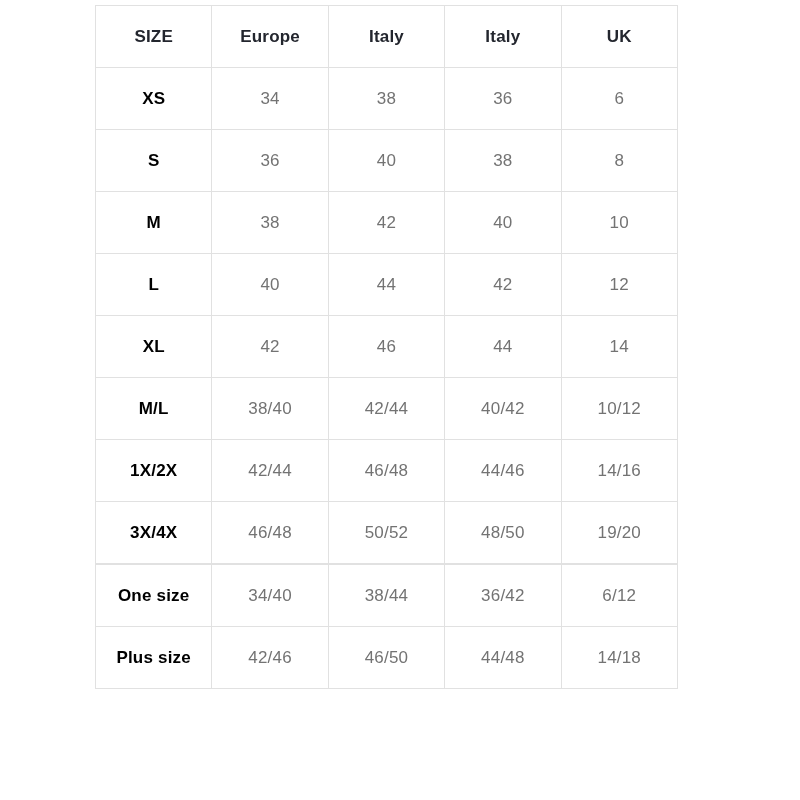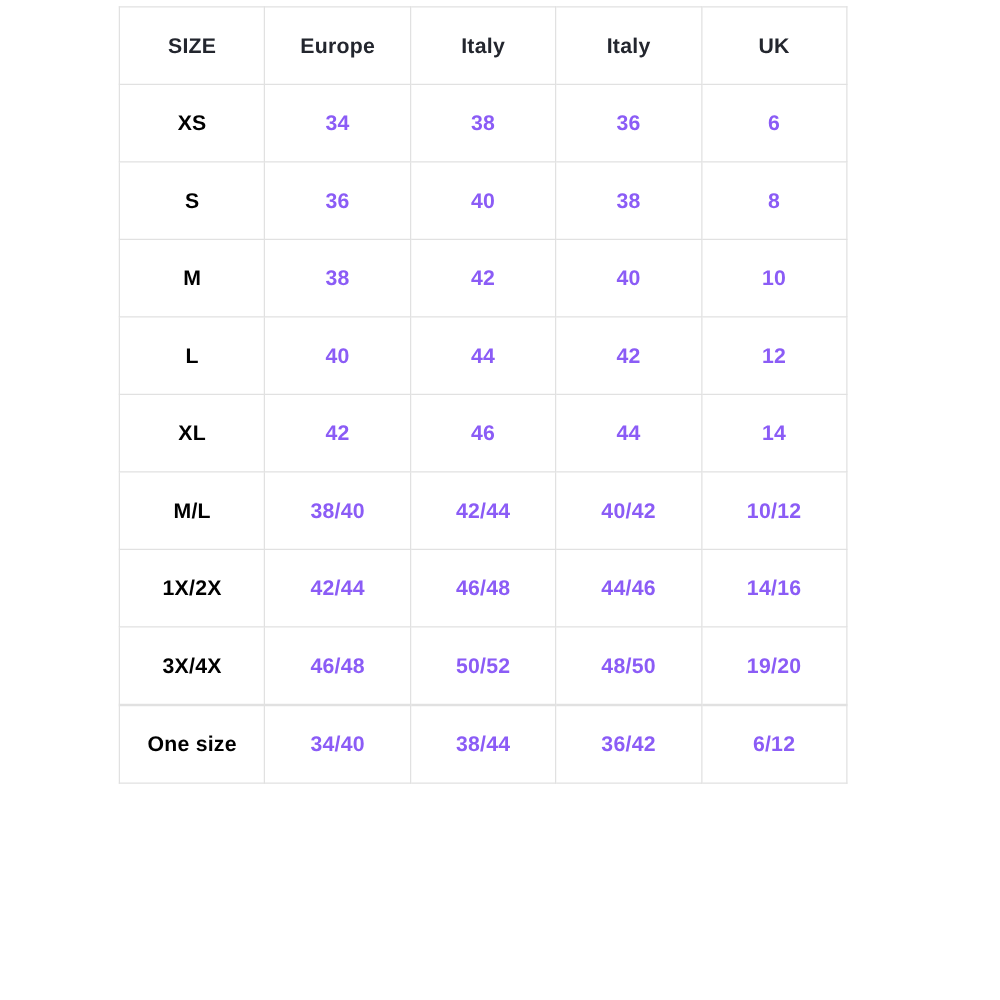--- a/index.html
+++ b/index.html
@@ -37,22 +37,22 @@
   }
   table.size-table thead th {
     font-weight: 700;
     color: #23262e;
   }
   table.size-table tbody th {
     font-weight: 700;
     color: #000000;
   }
   table.size-table tbody td {
-    font-weight: 700;
-    color: #8b5cf6;
+    font-weight: 400;
+    color: #737373;
   }
   table.special {
   }
 </style>
 </head>
 <body>
 
 <div class="page">
 
   <table class="size-table">
@@ -127,16 +127,23 @@
 
   <table class="size-table special">
     <tbody>
         <tr>
           <th scope="row">One size</th>
           <td>34/40</td>
           <td>38/44</td>
           <td>36/42</td>
           <td>6/12</td>
         </tr>
+        <tr>
+          <th scope="row">Plus size</th>
+          <td>42/46</td>
+          <td>46/50</td>
+          <td>44/48</td>
+          <td>14/18</td>
+        </tr>
       </tbody>
   </table>
 
 </div>
 
 </body></html>

